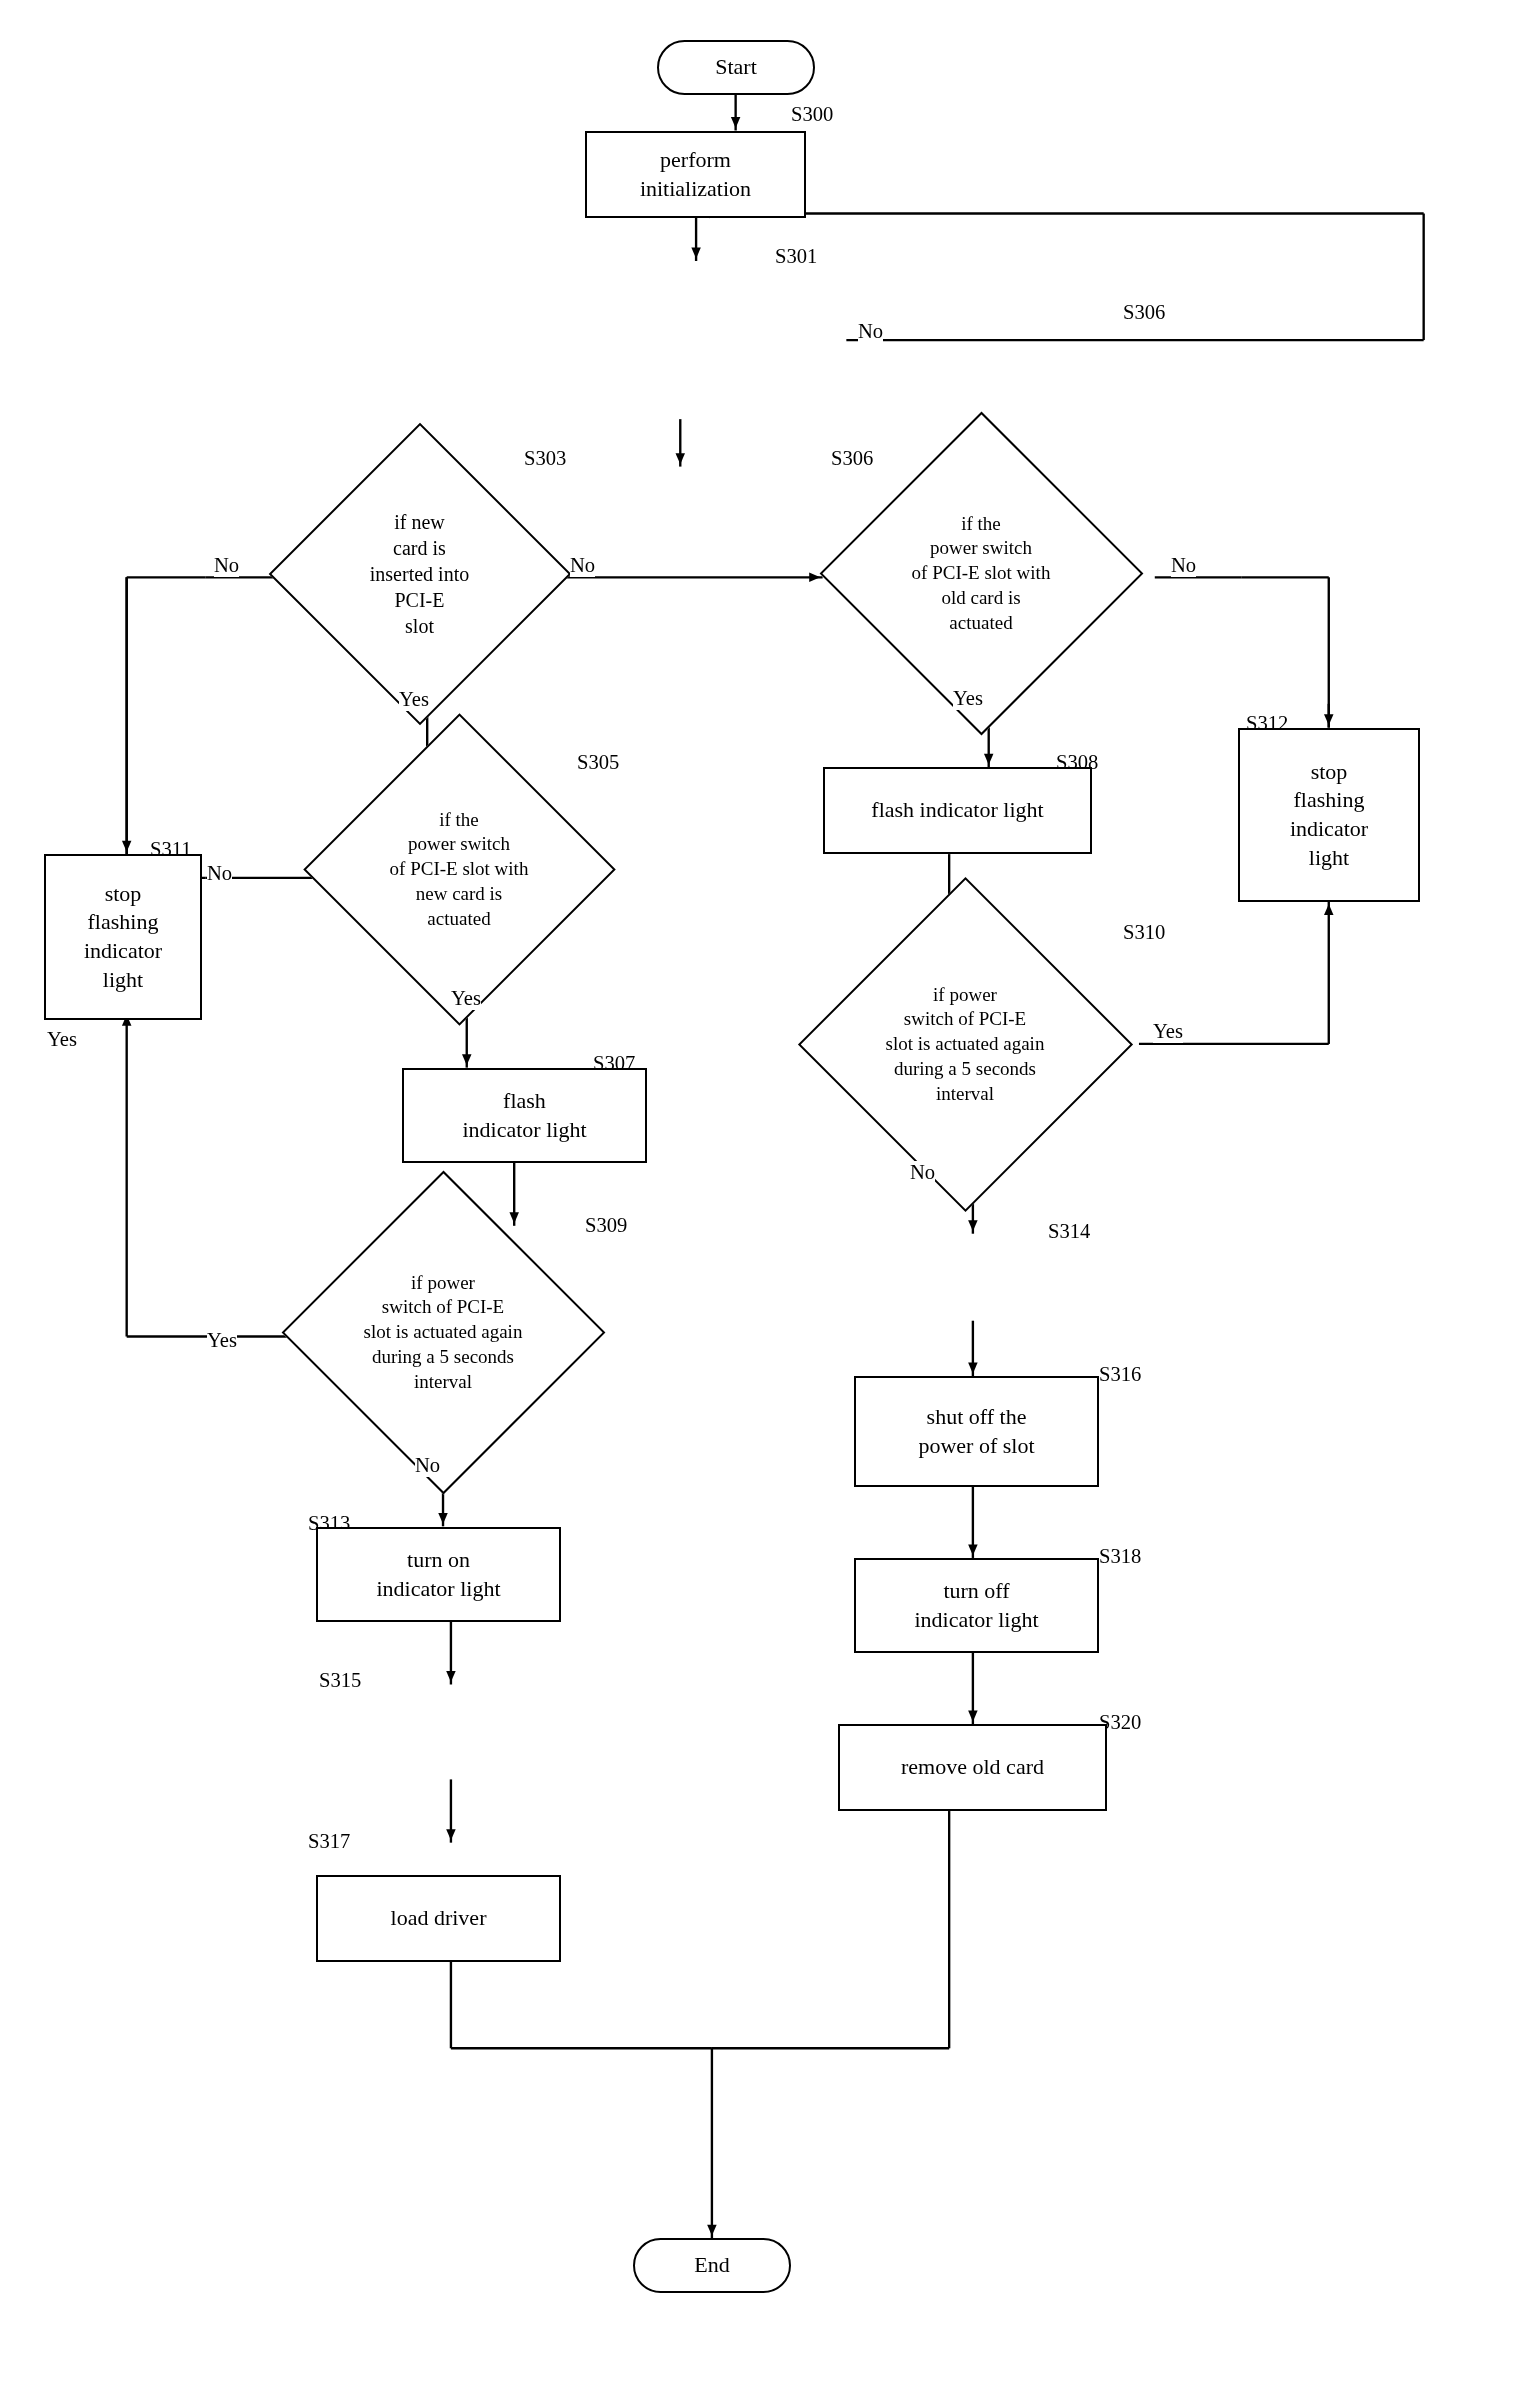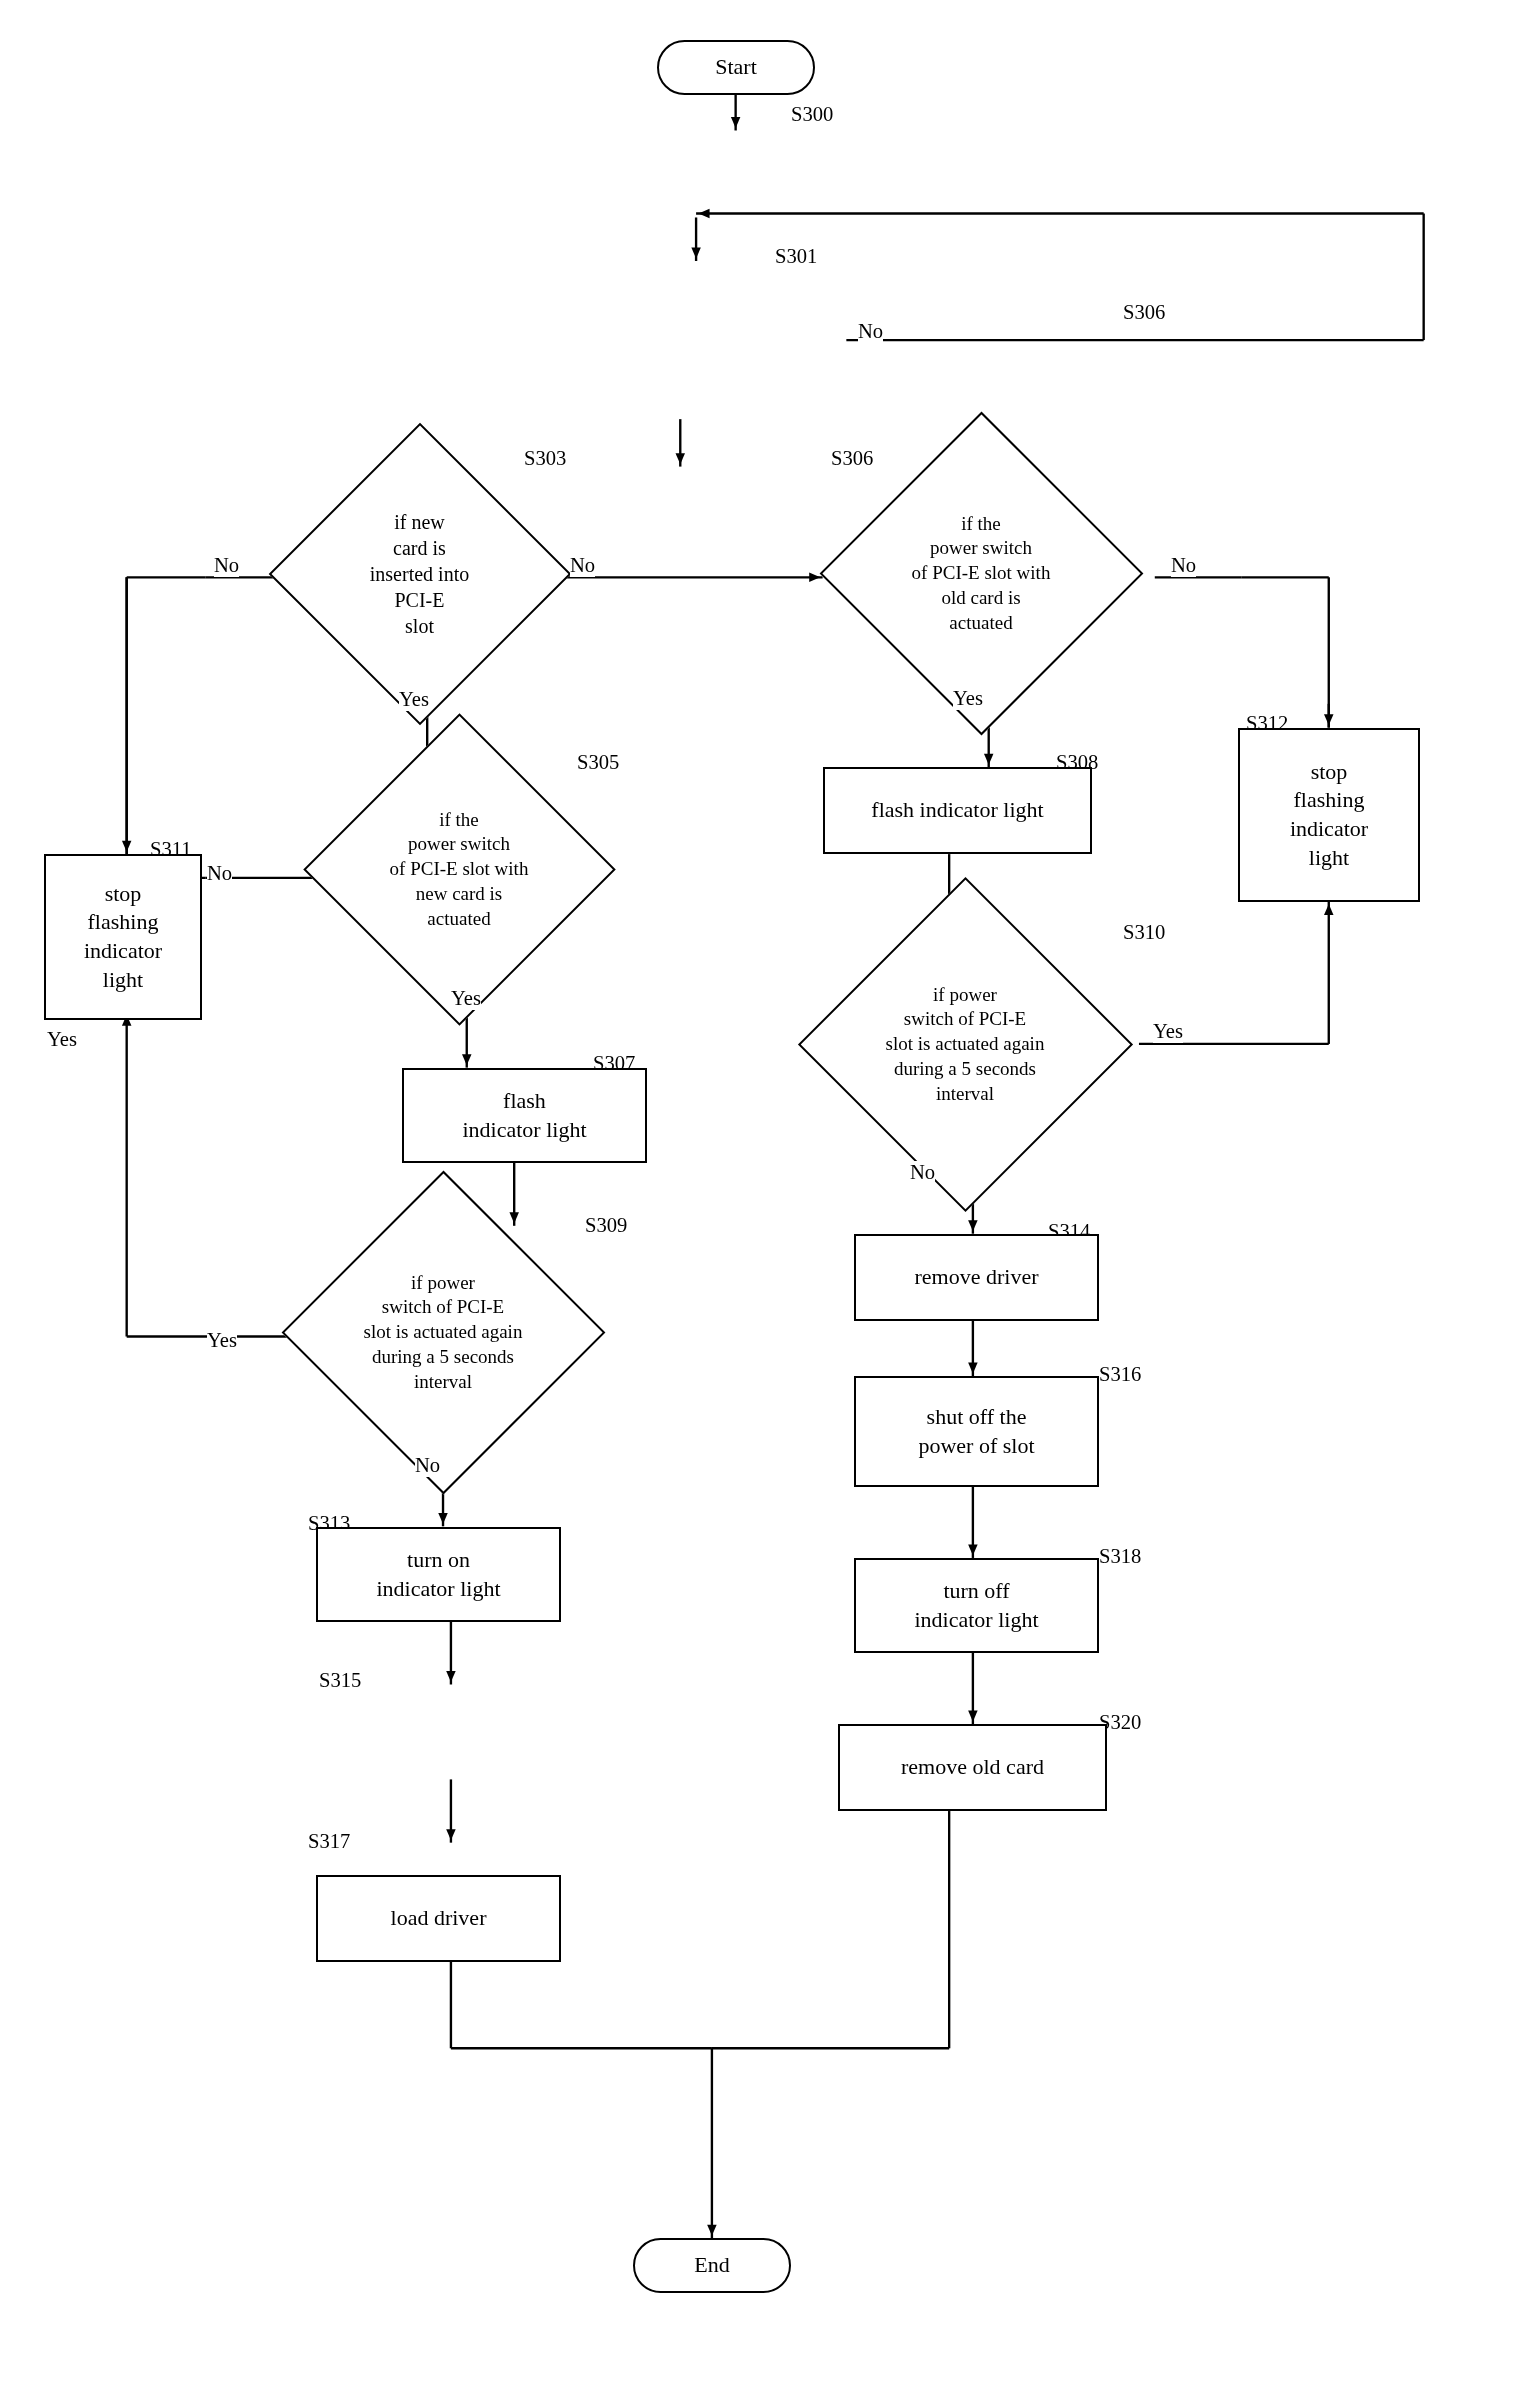--- a/index.html
+++ b/index.html
@@ -165,20 +165,23 @@
   </svg>
 
   <div class="node rounded-rect" style="left:657px; top:40px; width:158px; height:55px;">
     <span>Start</span>
   </div>
 
   <div class="label" style="left:791px; top:103px;">
     <span>S300</span>
   </div>
 
+  <div class="node rect" style="left:585px; top:131px; width:221px; height:87px;">
+    <span>perform<br>initialization</span>
+  </div>
 
   <div class="label" style="left:775px; top:245px;">
     <span>S301</span>
   </div>
 
   <div class="label" style="left:1123px; top:301px;">
     <span>S306</span>
   </div>
 
   <div class="label" style="left:858px; top:320px;">
@@ -339,23 +342,20 @@
   </div>
 
   <div class="label" style="left:1153px; top:1020px;">
     <span>Yes</span>
   </div>
 
   <div class="label" style="left:1048px; top:1220px;">
     <span>S314</span>
   </div>
 
-  <div class="node rect" style="left:854px; top:1234px; width:245px; height:87px;">
-    <span>remove driver</span>
-  </div>
 
   <div class="label" style="left:1099px; top:1363px;">
     <span>S316</span>
   </div>
 
   <div class="node rect" style="left:854px; top:1376px; width:245px; height:111px;">
     <span>shut off the<br>power of slot</span>
   </div>
 
   <div class="label" style="left:1099px; top:1545px;">

